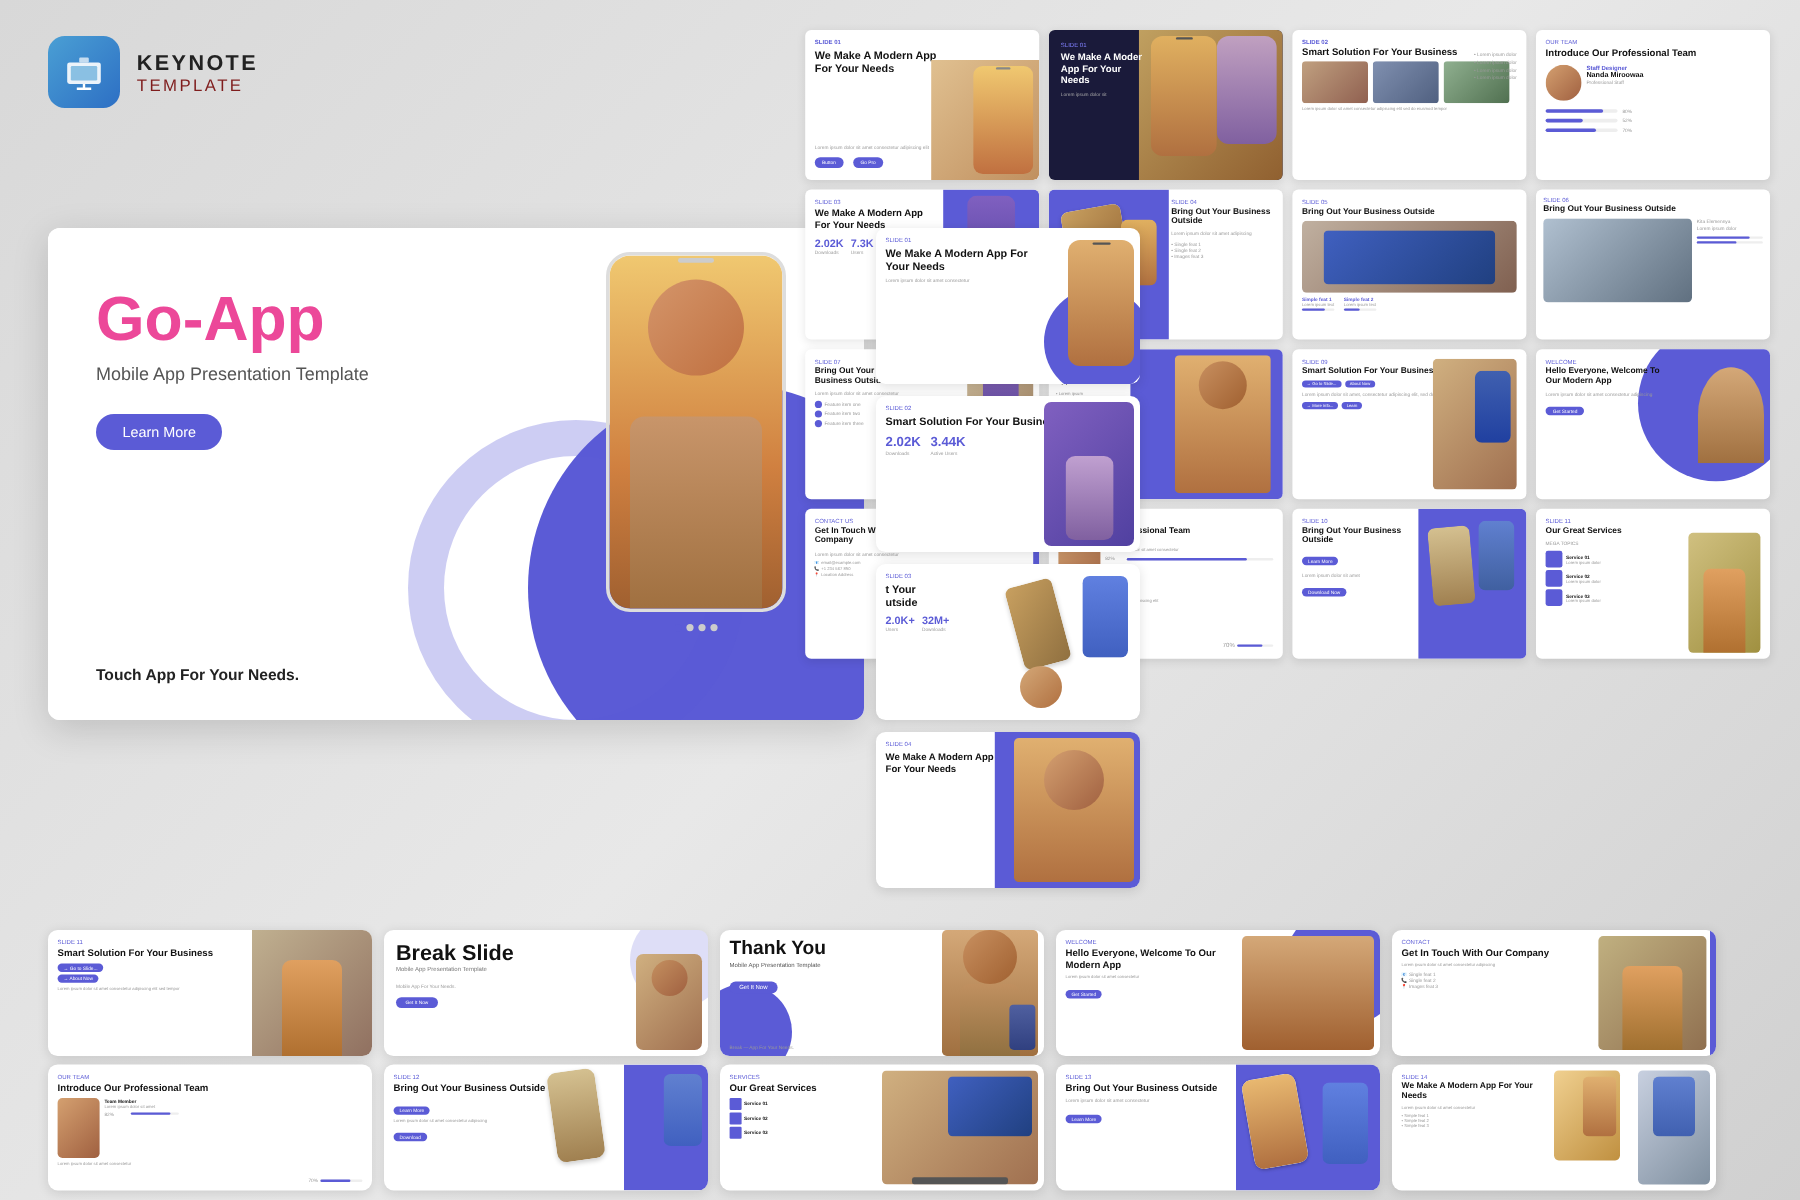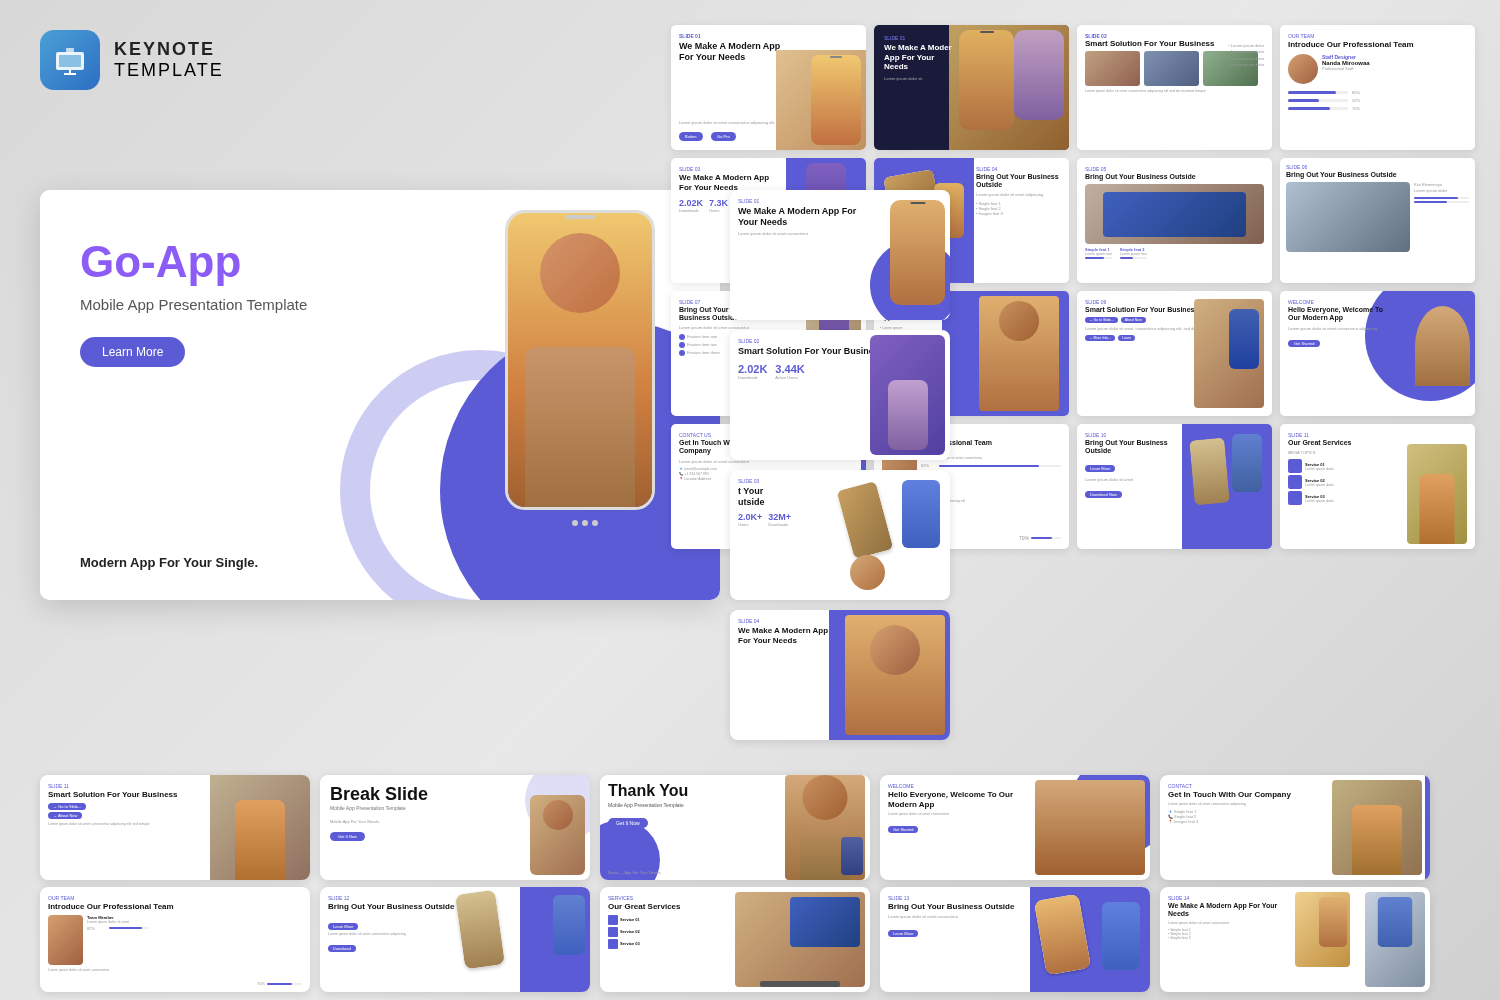--- a/index.html
+++ b/index.html
@@ -26,21 +26,21 @@
       height: 60px;
       background: linear-gradient(135deg, #4a9fd4 0%, #2d6fc4 100%);
       border-radius: 14px;
       display: flex;
       align-items: center;
       justify-content: center;
     }
     .app-icon svg { width: 36px; height: 36px; }
     .app-title { display: flex; flex-direction: column; }
     .app-title-main { font-size: 18px; font-weight: 700; letter-spacing: 2px; color: #222; }
-    .app-title-sub { font-size: 18px; letter-spacing: 2px; color: #000000; }
+    .app-title-sub { font-size: 14px; letter-spacing: 2px; color: #7f1d1d; }
 
     
     .main-slide {
       position: absolute;
       top: 190px;
       left: 40px;
       width: 680px;
       height: 410px;
       background: white;
       border-radius: 10px;
@@ -61,23 +61,23 @@
       height: 340px;
       background: #5b5bd6;
       border-radius: 50%;
     }
     .main-slide-text {
       position: absolute;
       left: 40px;
       top: 50px;
     }
     .main-slide-title {
-      font-size: 44px;
+      font-size: 52px;
       font-weight: 900;
-      color: #8b5cf6;
+      color: #ec4899;
       line-height: 1;
       margin-bottom: 12px;
     }
     .main-slide-subtitle {
       font-size: 15px;
       color: #555;
       margin-bottom: 24px;
     }
     .main-slide-btn {
       background: #5b5bd6;
@@ -143,21 +143,21 @@
   <div class="main-slide-content">
     <div class="main-slide-bg-circle"></div>
 
     <div style="position:absolute;right:100px;bottom:-30px;width:280px;height:280px;border:30px solid #5b5bd6;border-radius:50%;opacity:0.3;"></div>
 
     <div class="main-slide-text">
       <div class="main-slide-title">Go-App</div>
       <div class="main-slide-subtitle">Mobile App Presentation Template</div>
       <button class="main-slide-btn">Learn More</button>
     </div>
-    <div class="main-slide-tagline">Modern App For Your Single.</div>
+    <div class="main-slide-tagline">Touch App For Your Needs.</div>
 
     <div style="position:absolute;right:40px;top:20px;width:200px;height:380px;">
       <div style="width:150px;height:300px;background:#f5f5f5;border-radius:20px;border:3px solid #ddd;overflow:hidden;position:relative;margin:0 auto;">
         <div style="width:100%;height:100%;background:linear-gradient(180deg,#f0c870 0%,#d08040 60%,#a06030 100%);"></div>
         <div style="position:absolute;top:20px;left:50%;transform:translateX(-50%);width:80px;height:80px;background:linear-gradient(135deg,#d4956a,#c07040);border-radius:50%;"></div>
         <div style="position:absolute;bottom:0;left:50%;transform:translateX(-50%);width:110px;height:160px;background:linear-gradient(180deg,#c8956a,#a07040);border-radius:12px 12px 0 0;"></div>
         <div style="position:absolute;top:2px;left:50%;transform:translateX(-50%);width:30px;height:4px;background:#ccc;border-radius:2px;"></div>
       </div>
 
       <div style="display:flex;gap:4px;justify-content:center;margin-top:10px;">

